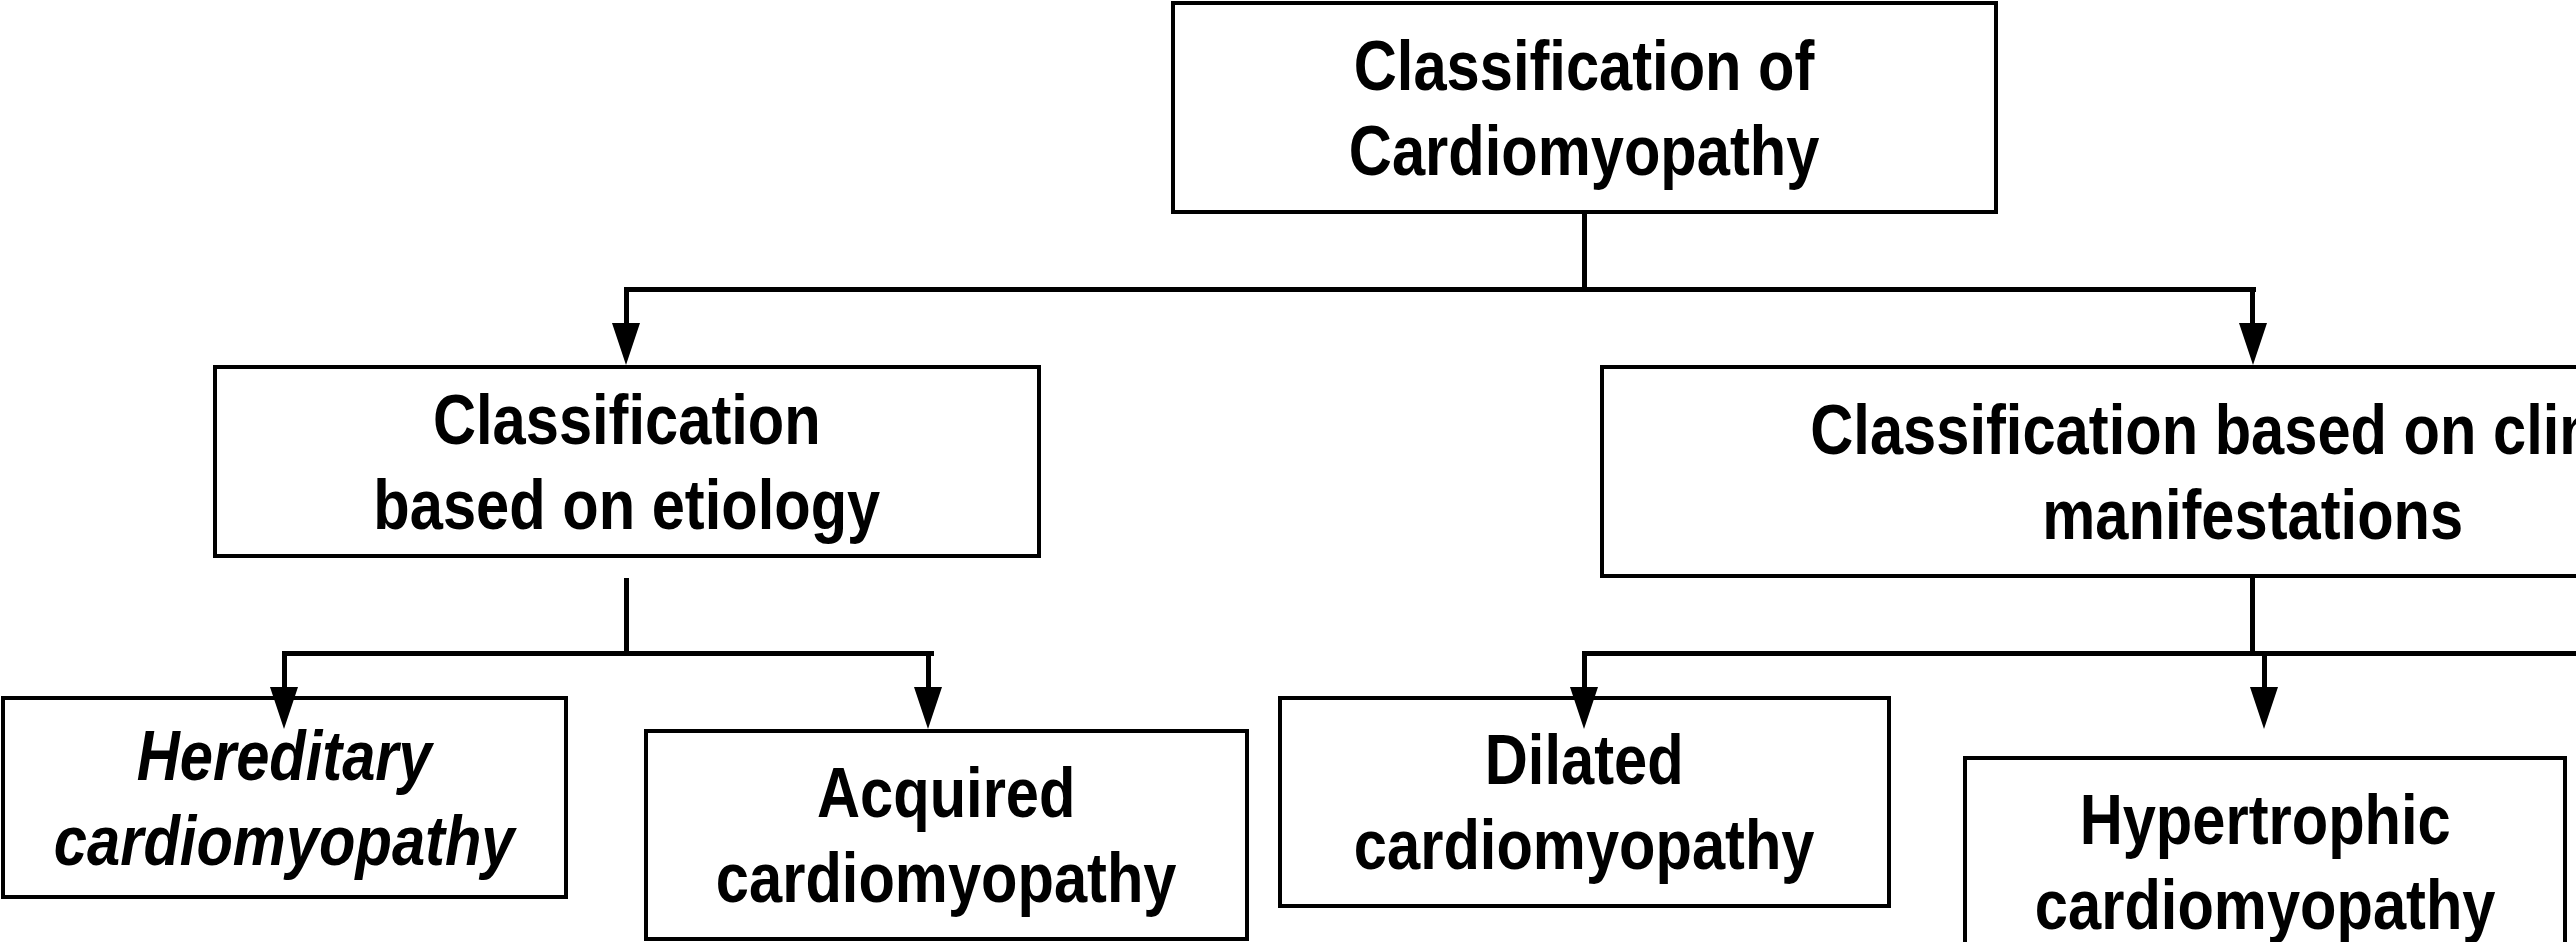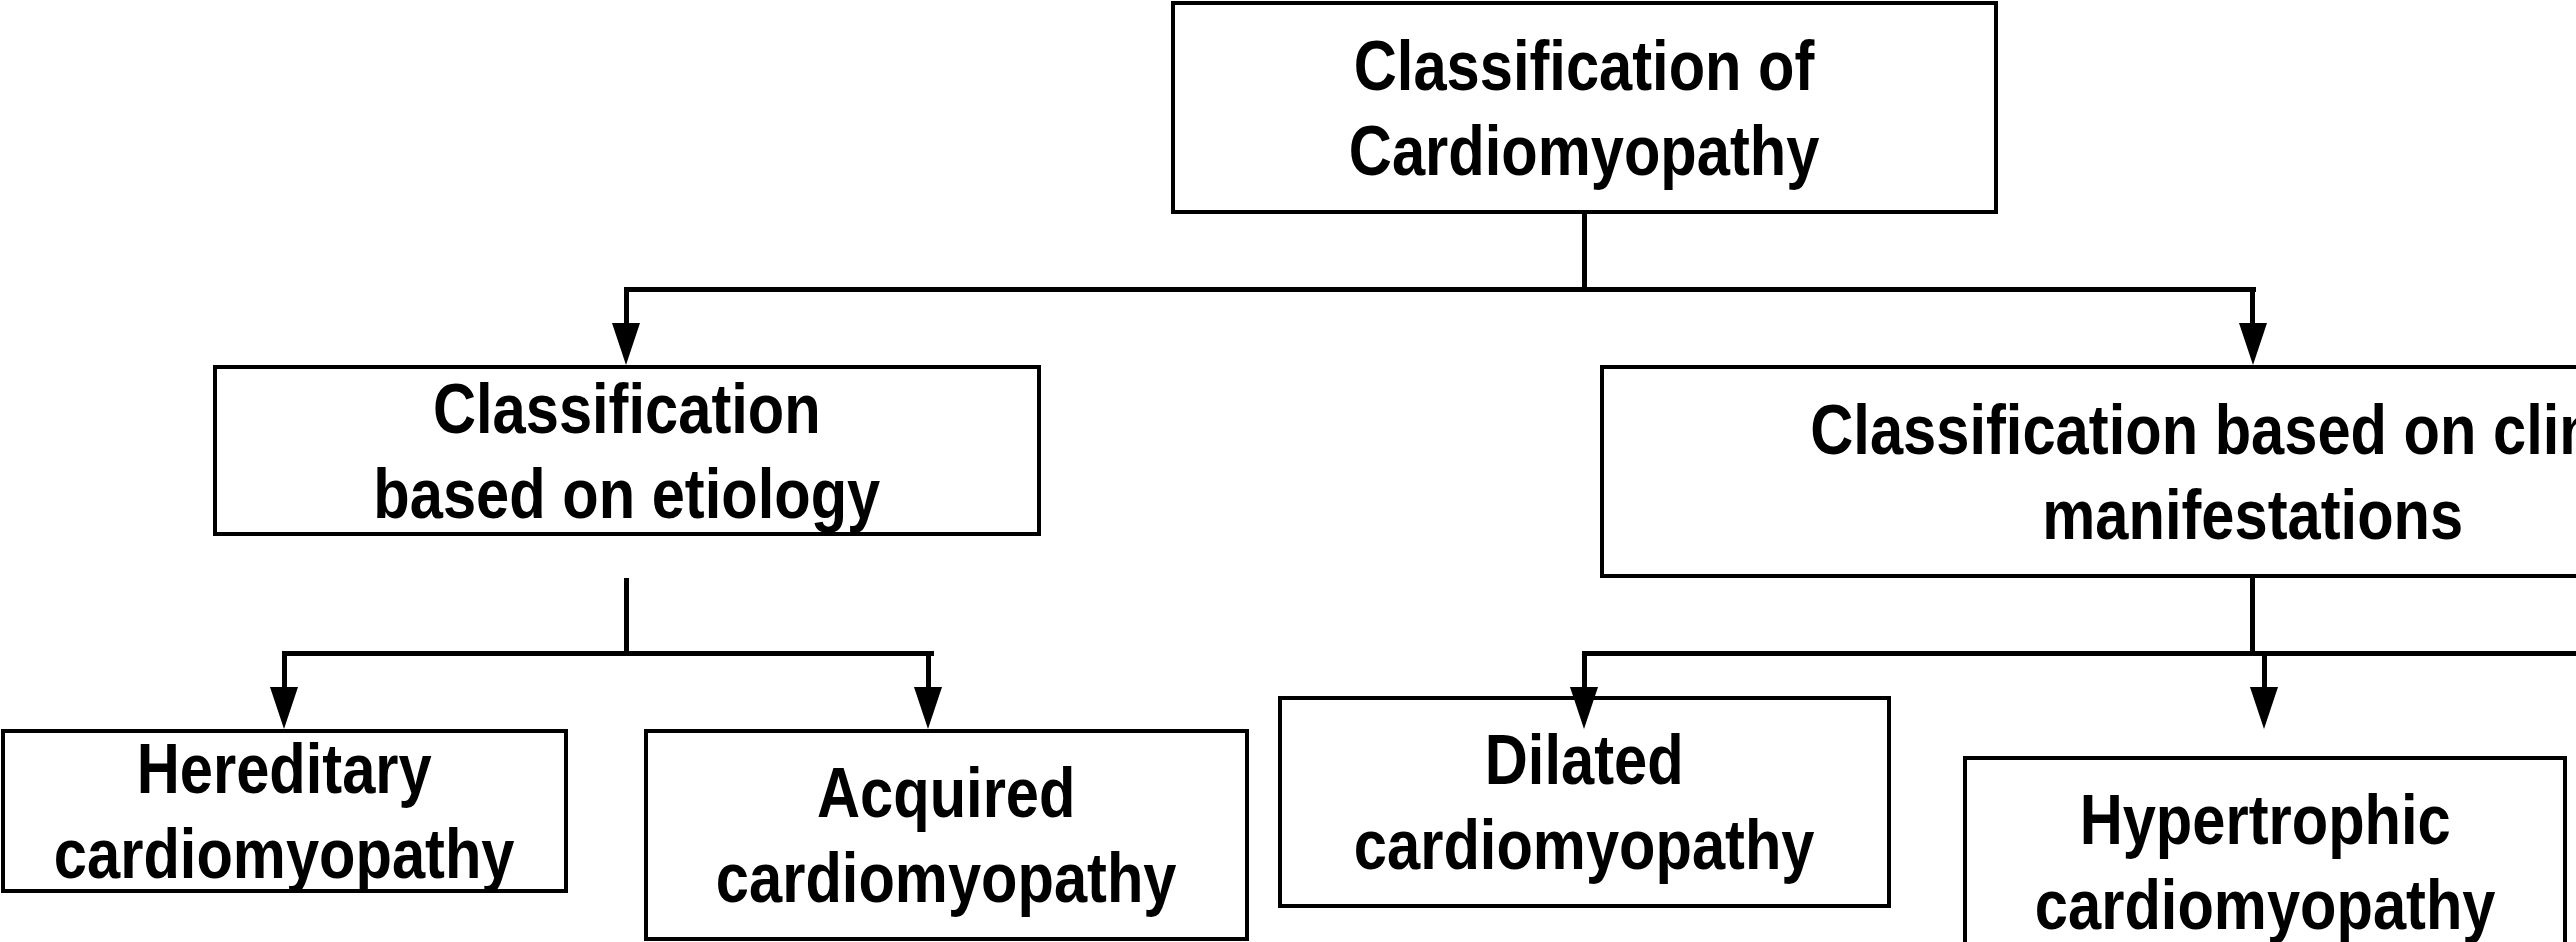--- a/index.html
+++ b/index.html
@@ -39,24 +39,24 @@
     width: 0;
     height: 0;
     border-left: 14.4px solid transparent;
     border-right: 14.4px solid transparent;
     border-top: 42px solid #000000;
   }
 
   
   .n-root         { left: 1171px; top: 1px;    width: 827px; height: 213px; }
   
-  .n-etiology     { left: 213px;  top: 365px;  width: 828px; height: 171px; }
+  .n-etiology     { left: 213px;  top: 365px;  width: 828px; height: 193px; }
   .n-clinical     { left: 1600px; top: 365px;  width: 1306px; height: 213px; }
   
-  .n-hereditary   { left: 1px;    top: 729px; width: 567px; height: 164px; }
+  .n-hereditary   { left: 1px;    top: 696px; width: 567px; height: 203px; font-style: italic; }
   .n-acquired     { left: 644px; top: 729px; width: 605px; height: 212px; }
   .n-dilated      { left: 1278px; top: 696px; width: 613px; height: 212px; }
   .n-hypertrophic { left: 1963px; top: 729px; width: 604px; height: 212px; margin-top: 27px; }
 
   
   .l-stem-root      { left: 1582px; top: 214px;  width: 5.2px;   height: 75px; }
   .l-htop           { left: 624px; top: 287px;  width: 1632px; height: 5.2px;  }
   .l-drop-etiology  { left: 624px; top: 287px;  width: 5.2px;   height: 39px;  }
   .l-drop-clinical  { left: 2250px; top: 287px;  width: 5.2px;   height: 39px;  }
   .a-etiology       { left: 612px; top: 323px; }

